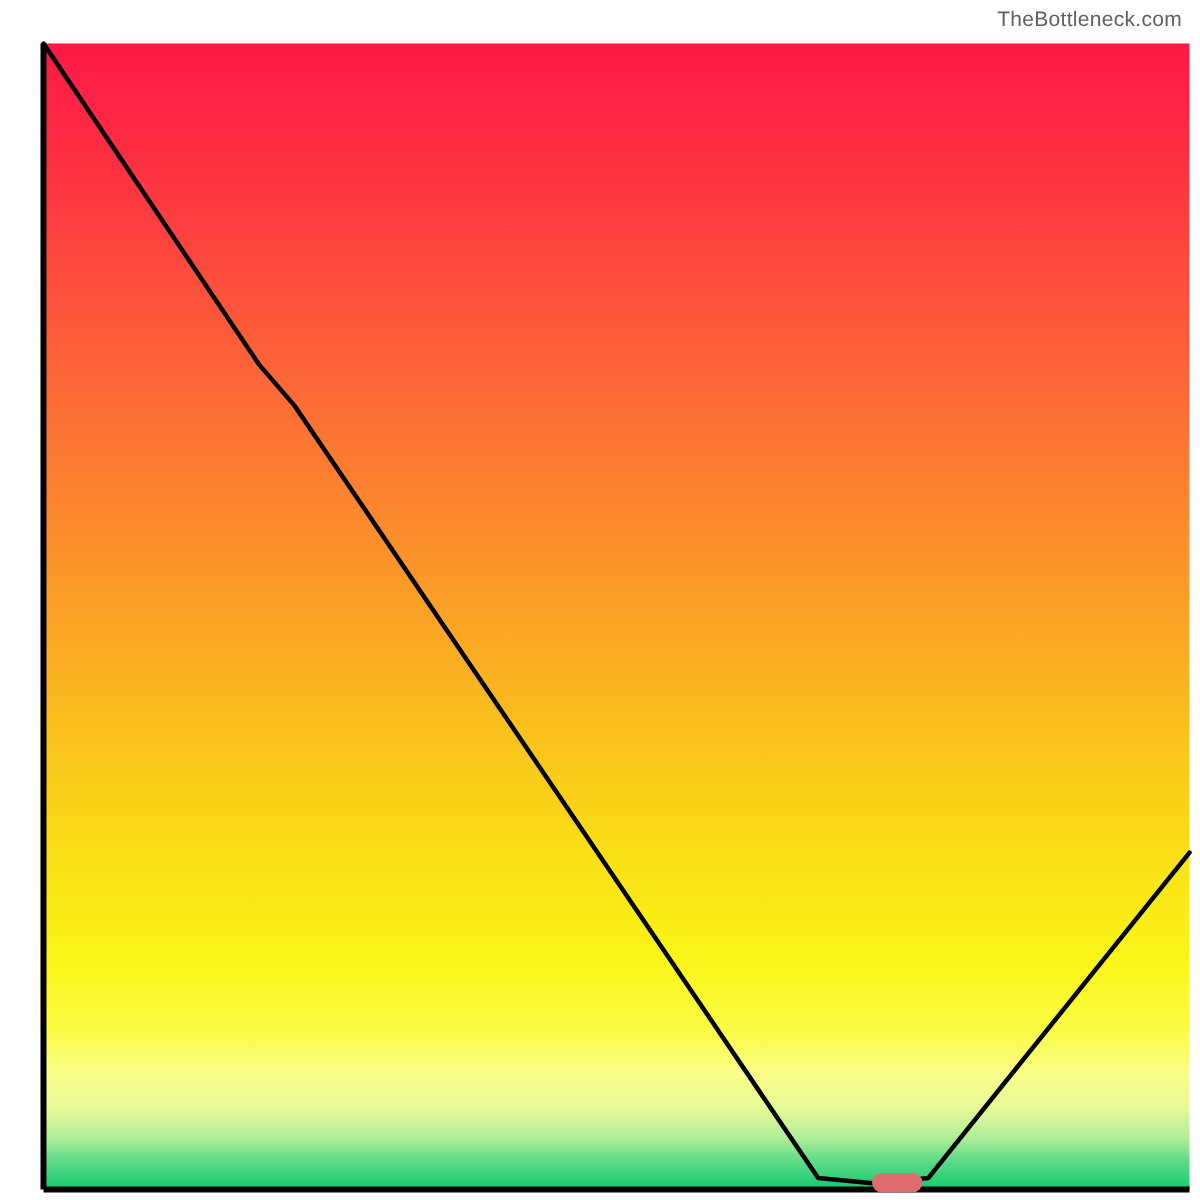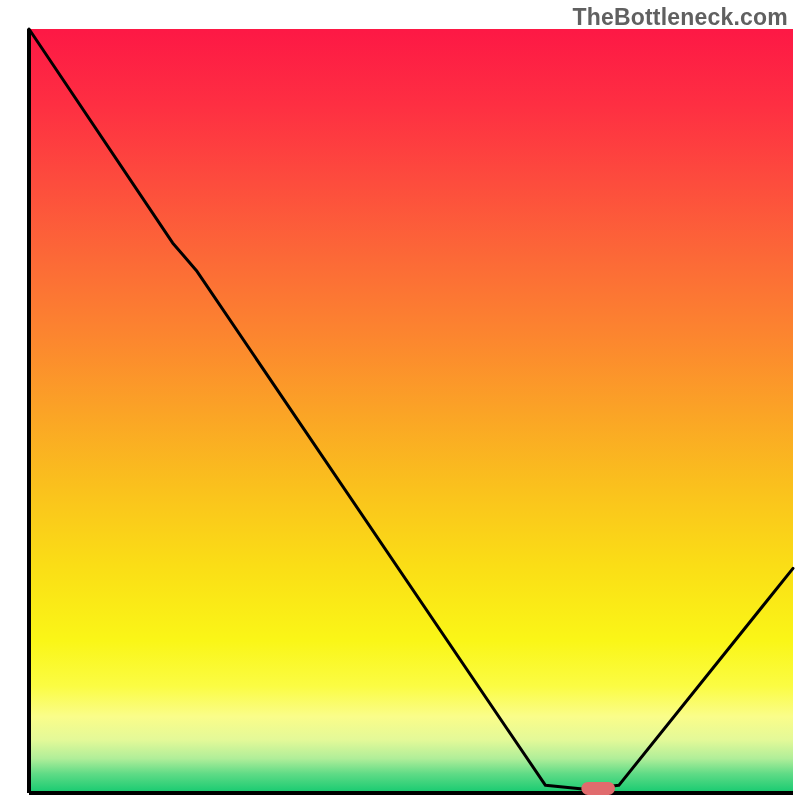--- a/index.html
+++ b/index.html
@@ -13,22 +13,22 @@
   .chart-container {
     position: relative;
     width: 800px;
     height: 800px;
   }
   .watermark {
     position: absolute;
     top: 4px;
     right: 12px;
     color: #606060;
-    font-size: 23px;
-    font-weight: 700;
+    font-size: 14px;
+    font-weight: 400;
     letter-spacing: 0.2px;
     z-index: 5;
     pointer-events: none;
   }
   svg {
     position: absolute;
     top: 0;
     left: 0;
   }
 </style>

